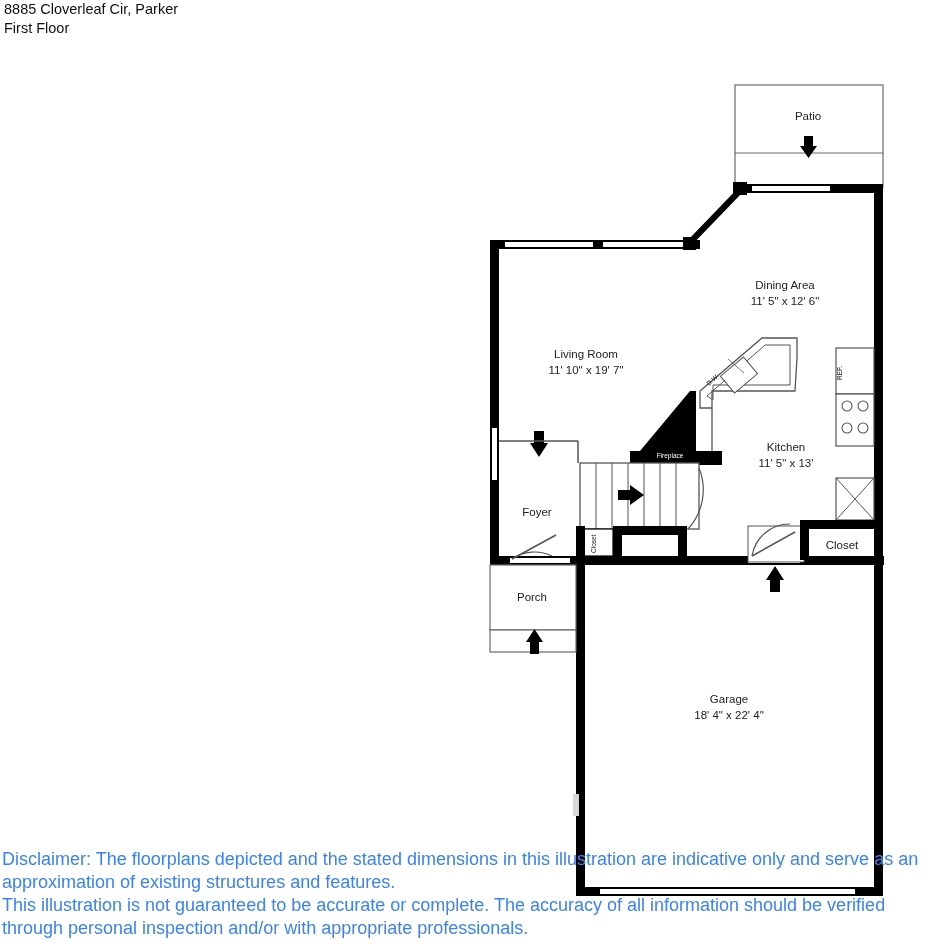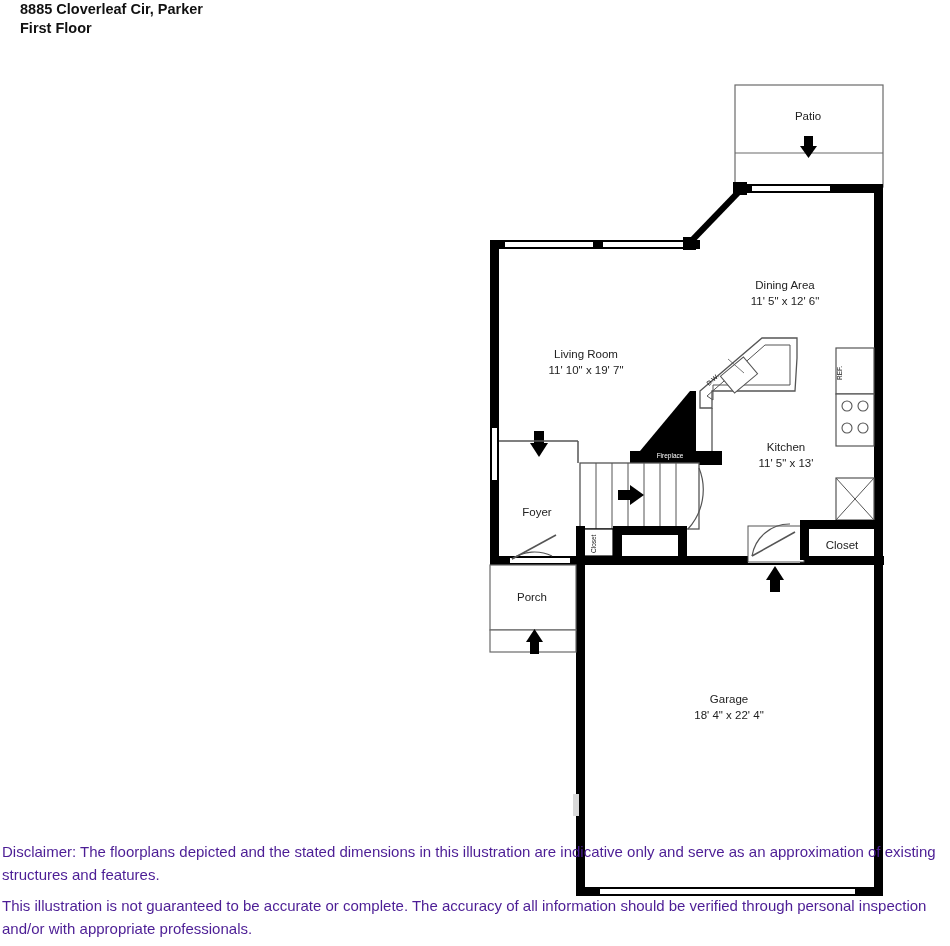--- a/index.html
+++ b/index.html
@@ -10,24 +10,23 @@
   body {
     width: 950px;
     height: 946px;
     font-family: "Liberation Sans", sans-serif;
     color: #1a1a1a;
     position: relative;
     overflow: hidden;
   }
   .header {
     position: absolute;
-    left: 20px;
+    left: 4px;
     top: 0px;
     width: 600px;
-    font-weight: bold;
   }
   .header .addr {
     font-size: 14.5px;
     line-height: 18px;
     color: #111;
     white-space: nowrap;
   }
   .header .floor {
     font-size: 14.5px;
     line-height: 18px;
@@ -41,24 +40,23 @@
     width: 752px;
     height: 946px;
   }
   .footer {
     position: absolute;
     left: 2px;
     bottom: 6px;
     width: 946px;
   }
   .footer div {
-    font-size: 15px;
+    font-size: 18px;
     line-height: 23px;
-    color: #4c1d95;
-    margin-top: 8px;
+    color: #3b82f6;
   }
   svg { display: block; }
   text { font-family: "Liberation Sans", sans-serif; fill: #222; }
   .room-name { font-size: 11.5px; text-anchor: middle; }
   .room-dim { font-size: 11.5px; text-anchor: middle; }
   .label-vert { font-size: 6.5px; fill: #111; }
   .fireplace-label { font-size: 6.5px; text-anchor: middle; fill: #ffffff; }
 </style>
 </head>
 <body>

